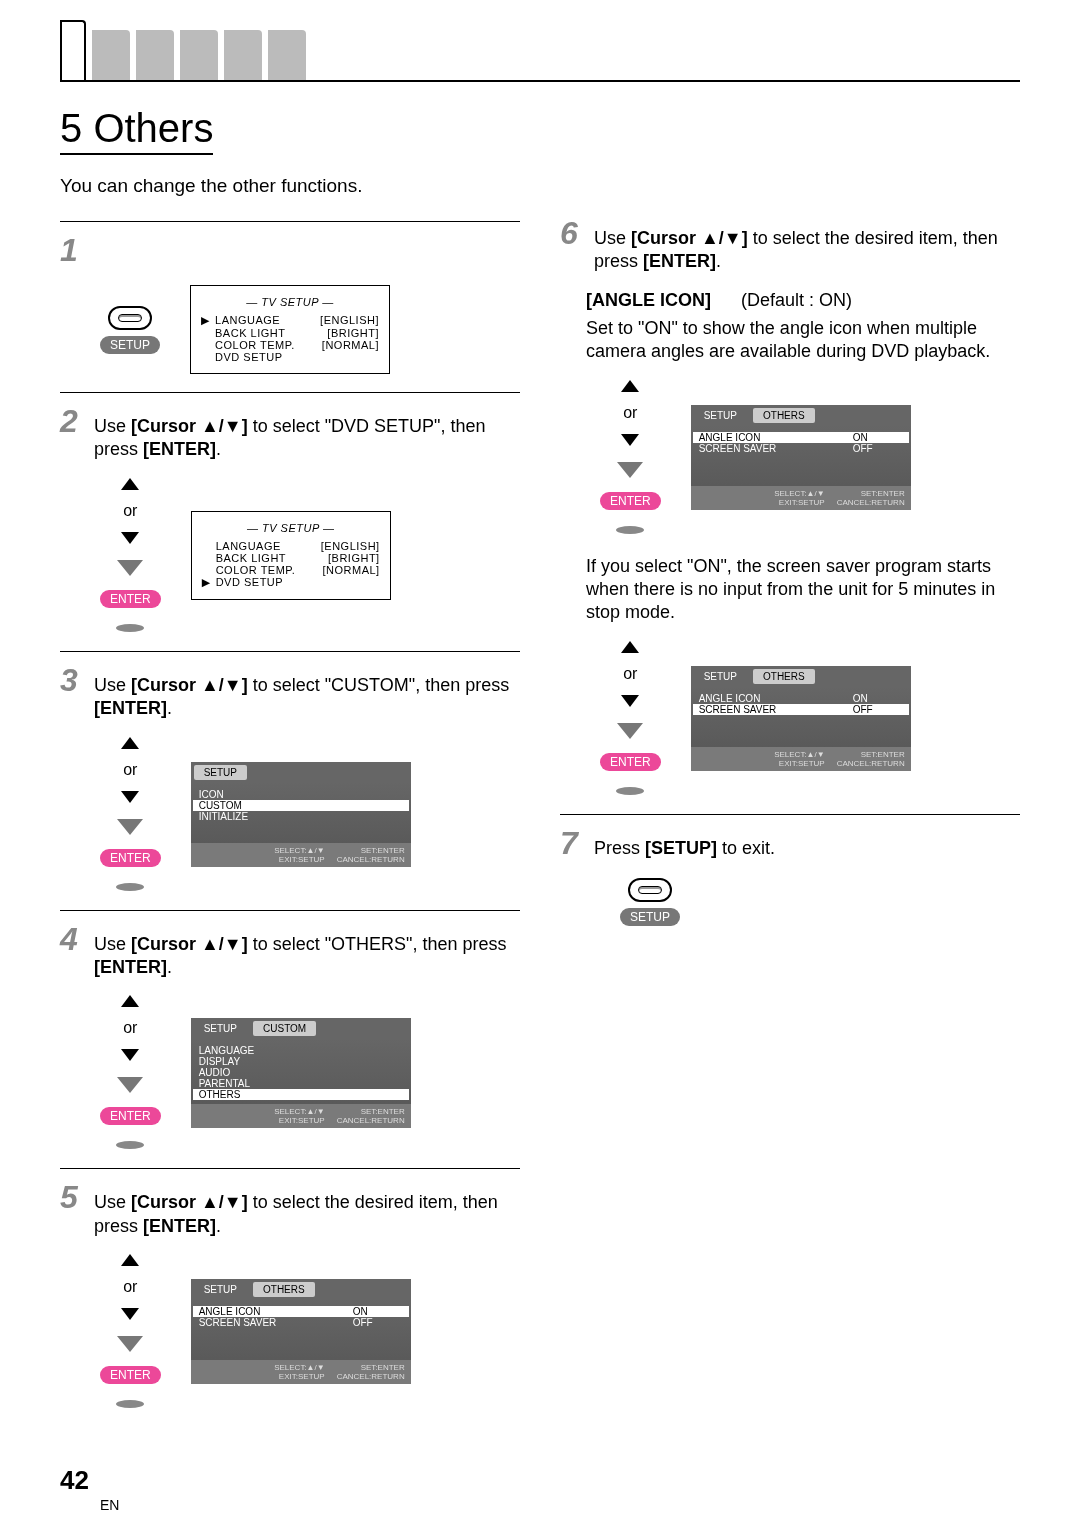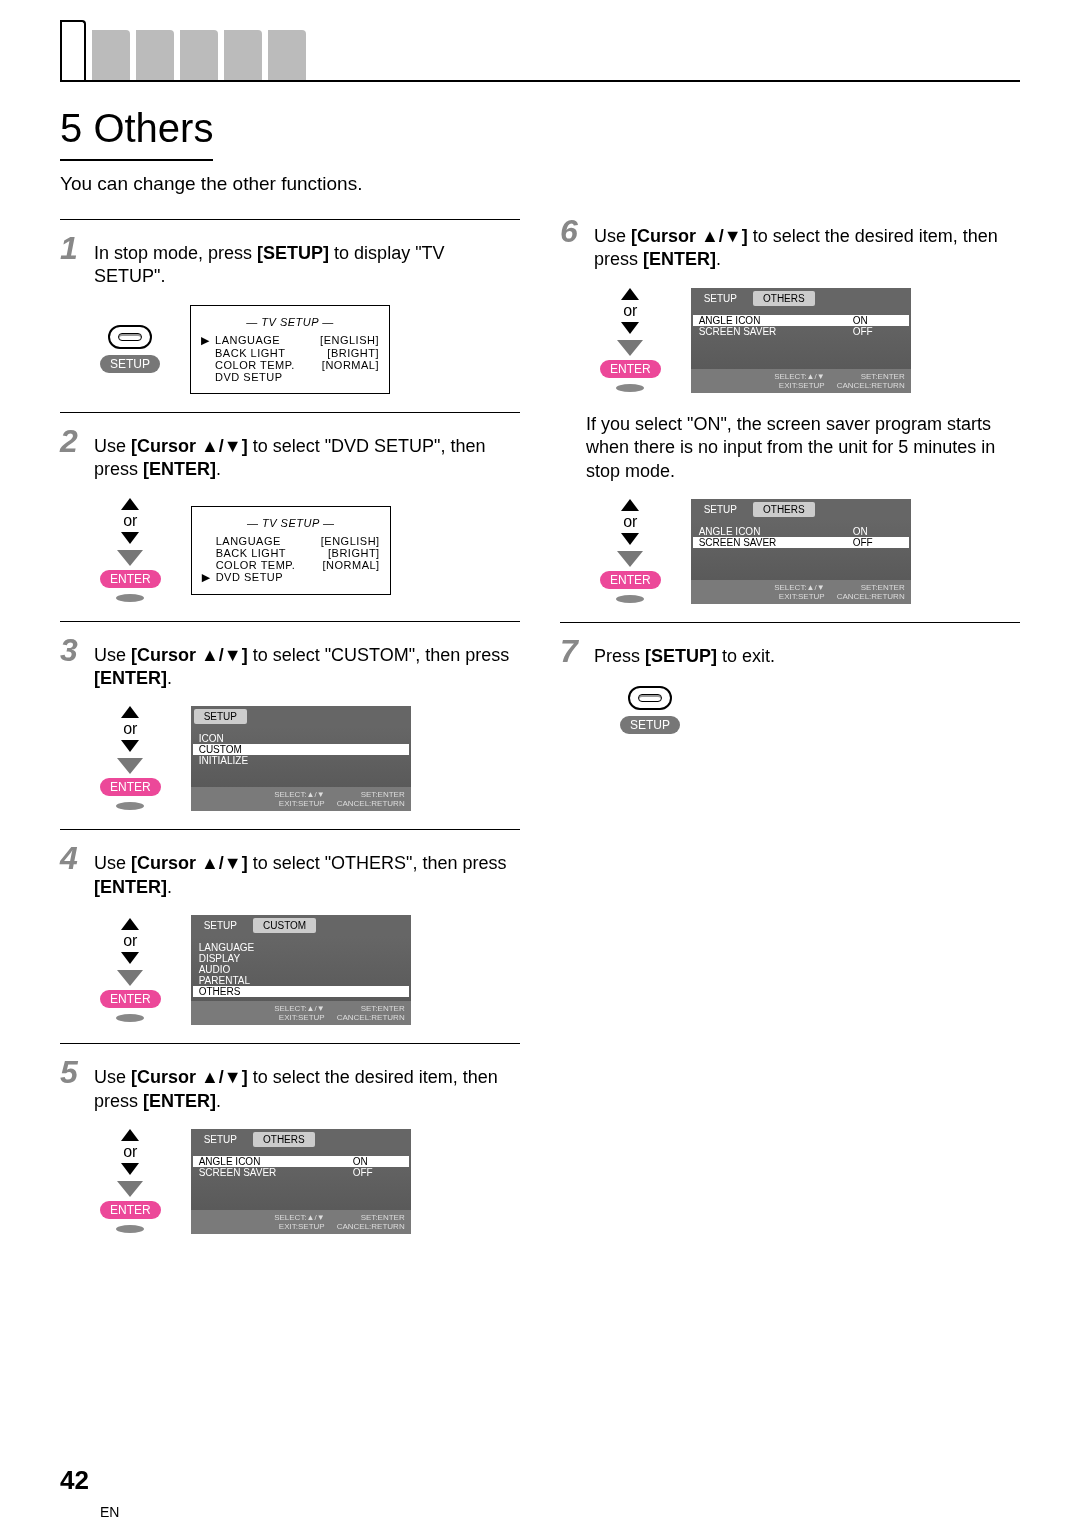--- a/index.html
+++ b/index.html
@@ -12,35 +12,35 @@
     position: relative;
     padding: 30px 60px 30px 60px;
     font-size: 18px;
   }
 
   
   .tabs { display: flex; gap: 6px; margin-bottom: 4px; border-bottom: 2px solid #000; padding-bottom: 0; }
   .tab { width: 38px; height: 50px; background: #bbb; border-top-right-radius: 4px; }
   .tab.active { width: 26px; height: 60px; background: #fff; border: 2px solid #000; border-bottom: none; margin-top: -10px; border-top-right-radius: 4px; }
 
-  .section-title { font-size: 40px; margin-top: 20px; padding-bottom: 8px; border-bottom: 2px solid #000; display: inline-block; margin-bottom: 12px; }
+  .section-title { font-size: 40px; margin-top: 20px; padding-bottom: 2px; border-bottom: 2px solid #000; display: inline-block; margin-bottom: 20px; }
   .subtitle { font-size: 19px; margin-bottom: 18px; }
 
   .cols { display: flex; gap: 40px; }
   .col { flex: 1; }
 
   .step { border-top: 1px solid #000; padding: 10px 0 18px 0; display: flex; gap: 8px; flex-direction: column; }
   .step.first { border-top: 1.5px solid #000; margin-top: 6px; }
   .step-head { display: flex; align-items: baseline; gap: 8px; }
   .num { font-size: 32px; font-weight: bold; color: #888; min-width: 26px; font-style: italic; }
   .step-text { font-size: 18px; line-height: 1.3; }
   .step-illus { display: flex; align-items: center; gap: 30px; padding-left: 40px; margin-top: 8px; }
 
   
-  .ctrl { display: flex; flex-direction: column; align-items: center; gap: 2px; font-size: 16px; }
+  .ctrl { display: flex; flex-direction: column; align-items: center; gap: 12px; font-size: 16px; }
   .ctrl svg { display: block; }
   .pill { background: #ec4899; color: #fff; font-size: 12px; padding: 2px 10px; border-radius: 10px; margin-top: 2px; }
   .pill-gray { background: #777; }
 
   
   .osd { border: 1.5px solid #000; background: #fff; width: 200px; font-size: 11px; padding: 10px 10px; font-family: Arial; letter-spacing: 0.5px; }
   .osd-title { text-align: center; margin-bottom: 6px; font-style: italic; }
   .osd-row { display: flex; }
   .osd-arrow { width: 14px; }
   .osd-label { flex: 1; }
@@ -62,21 +62,21 @@
   .setting-head { display: flex; gap: 30px; margin: 8px 0 6px 0; }
   .setting-name { font-weight: bold; font-size: 18px; }
   .setting-def { font-size: 18px; }
 
   
   .setup-btn { display: flex; flex-direction: column; align-items: center; gap: 4px; }
   .setup-btn .oval { width: 44px; height: 24px; border: 2px solid #000; border-radius: 12px; display: flex; align-items: center; justify-content: center; }
   .setup-btn .inner { width: 24px; height: 8px; border-radius: 4px; background: #fff; border: 1px solid #000; box-shadow: inset 0 2px 0 #999; }
 
   .page-num { position: absolute; bottom: 30px; left: 60px; font-size: 26px; font-weight: bold; }
-  .page-lang { position: absolute; bottom: 6px; left: 100px; font-size: 14px; }
+  .page-lang { position: absolute; bottom: 13px; left: 100px; font-size: 14px; }
 </style>
 </head>
 <body>
 
 <div class="tabs">
   <div class="tab active"></div>
   <div class="tab"></div>
   <div class="tab"></div>
   <div class="tab"></div>
   <div class="tab"></div>
@@ -91,23 +91,20 @@
 </div>
 <div class="subtitle">You can change the other functions.</div>
 
 <div class="cols">
 
   <div class="col">
 
     <div class="step first">
       <div class="step-head">
         <div class="num">1</div>
-        <div class="step-text">
-          <span>In stop mode, press </span><b>[SETUP]</b><span> to display "TV SETUP".</span>
-        </div>
       </div>
       <div class="step-illus">
         <div class="setup-btn">
           <div class="oval">
               <div class="inner"></div>
             </div>
           <div class="pill pill-gray">SETUP</div>
         </div>
         <div class="osd">
           <div class="osd-title">—  TV SETUP  —</div>
@@ -344,20 +341,27 @@
   <div class="col">
 
     <div class="step" style="border-top:none; padding-top:0;">
       <div class="step-head">
         <div class="num">6</div>
         <div class="step-text">
           <span>Use </span><b>[Cursor ▲/▼]</b><span> to select the desired item, then press </span><b>[ENTER]</b><span>.</span>
         </div>
       </div>
 
+      <div style="padding-left:26px;">
+        <div class="setting-head">
+          <div class="setting-name">[ANGLE ICON]</div>
+          <div class="setting-def">(Default : ON)</div>
+        </div>
+        <div class="step-text">Set to "ON" to show the angle icon when multiple camera angles are available during DVD playback.</div>
+      </div>
       <div class="step-illus">
         <div class="ctrl">
           <svg width="18" height="12">
               <polygon points="9,0 18,12 0,12" fill="#000"></polygon>
             </svg>
           <span>or</span>
           <svg width="18" height="12">
               <polygon points="0,0 18,0 9,12" fill="#000"></polygon>
             </svg>
           <svg width="26" height="16" style="margin-top:4px;">

